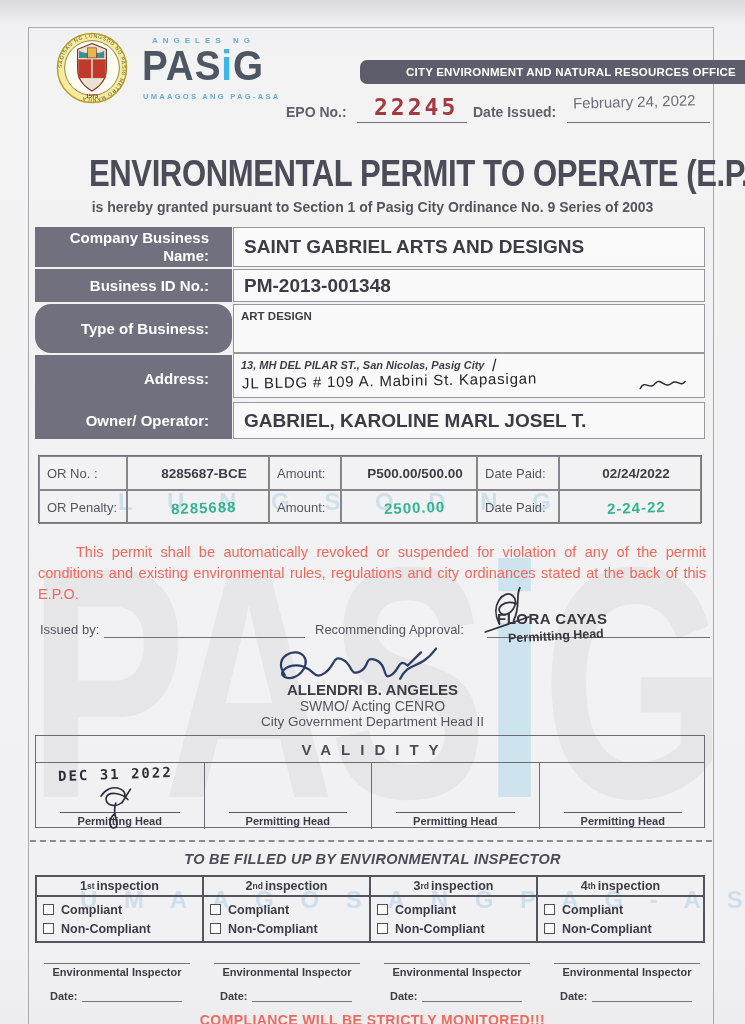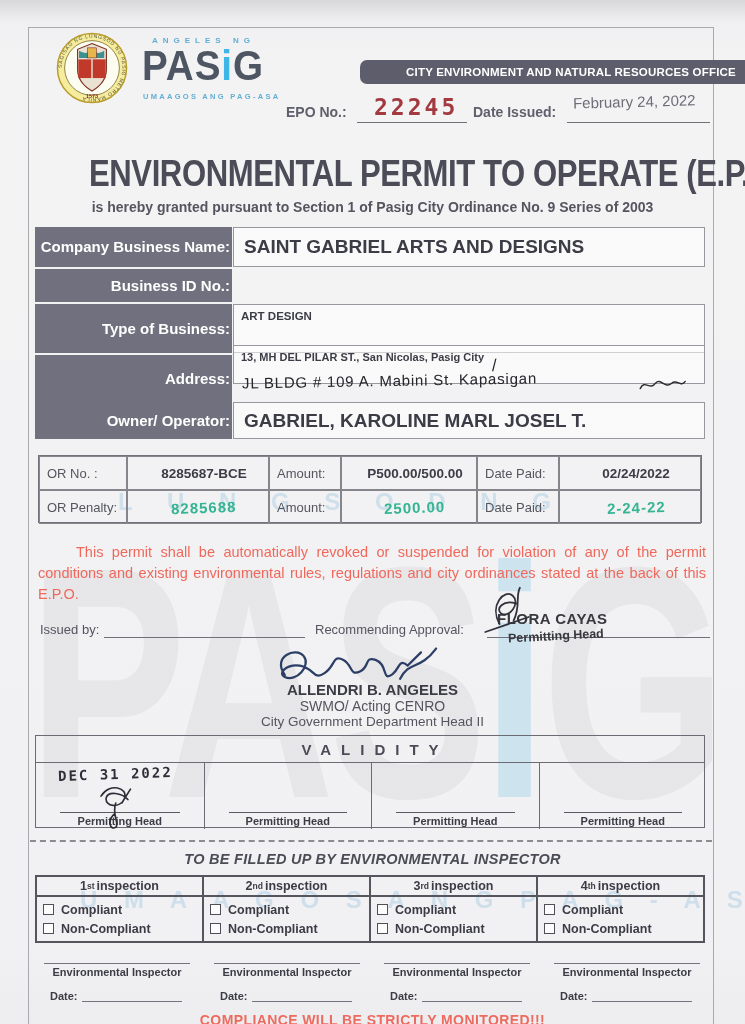--- a/index.html
+++ b/index.html
@@ -29,21 +29,21 @@
   .epo-num{font-family:"DejaVu Sans Mono",monospace;font-size:23px;font-weight:bold;letter-spacing:3px;color:#a23a40;}
   .date-val{font-size:15px;color:#6e6e78;transform:rotate(-1.5deg);}
 
   
   .title{left:35px;top:153px;width:675px;text-align:center;font-size:37px;font-weight:bold;
          letter-spacing:-0.5px;color:#4c4c58;white-space:nowrap;transform:scaleX(0.84);transform-origin:center top;}
   .subtitle{left:35px;top:199px;width:675px;text-align:center;font-size:14px;font-weight:bold;color:#55555f;}
 
   
   .lbl-cell{left:35px;width:197px;background:#70707e;color:#fff;font-weight:bold;font-size:15px;line-height:1.2;
-            display:flex;align-items:center;justify-content:flex-end;text-align:right;padding-right:2px;}
+            display:flex;align-items:center;justify-content:flex-end;text-align:right;padding-right:23px;}
   .val-cell{left:233px;width:472px;border:1px solid #97979d;background:rgba(255,255,255,0.55);}
   .val-big{font-size:19px;font-weight:bold;color:#3c3c46;display:flex;align-items:center;padding-left:10px;}
   .val-small{font-size:11.5px;font-weight:bold;color:#3c3c46;padding:5px 0 0 7px;}
   .hand{color:#26262c;font-size:15px;letter-spacing:0.8px;transform:rotate(-1deg);white-space:nowrap;}
   .green-ink{color:#35b493;font-size:15px;font-weight:bold;letter-spacing:1px;transform:rotate(-2deg);}
 
   
   .or-grid{left:38px;top:455px;width:664px;height:68px;border:1.5px solid #73737b;display:grid;
            grid-template-columns:88px 142px 72px 136px 82px 1fr;grid-template-rows:34px 34px;}
   .or-cell{border:0.7px solid #85858b;display:flex;align-items:center;padding-left:7px;font-size:13px;color:#55555f;}
@@ -132,28 +132,29 @@
   <div class="abs uline" style="left:567px;top:104px;width:143px;height:19px;"></div>
   <div class="abs date-val" style="left:573px;top:93px;">February 24, 2022</div>
 
   <div class="abs title">ENVIRONMENTAL PERMIT TO OPERATE (E.P.O.)</div>
   <div class="abs subtitle">is hereby granted pursuant to Section 1 of Pasig City Ordinance No. 9 Series of 2003</div>
 
   <div class="abs lbl-cell" style="top:227px;height:40px;">Company Business Name:</div>
   <div class="abs val-cell val-big" style="top:227px;height:40px;">SAINT GABRIEL ARTS AND DESIGNS</div>
 
   <div class="abs lbl-cell" style="top:269px;height:33px;">Business ID No.:</div>
-
-  <div class="abs lbl-cell" style="top:304px;height:49px;">Type of Business:</div>
+  <div class="abs val-cell val-big" style="top:269px;height:33px;">PM-2013-001348</div>
+
+  <div class="abs lbl-cell" style="top:304px;height:49px;border-radius:16px;">Type of Business:</div>
   <div class="abs val-cell" style="top:304px;height:49px;">
     <div class="val-small">ART DESIGN</div>
   </div>
 
   <div class="abs lbl-cell" style="top:355px;height:48px;">Address:</div>
-  <div class="abs val-cell" style="top:345px;height:39px;">
+  <div class="abs val-cell" style="top:353px;height:45px;font-style:italic;">
     <div class="val-small" style="font-size:11px;">13, MH DEL PILAR ST., San Nicolas, Pasig City</div>
   </div>
   <div class="abs hand" style="left:492px;top:356px;font-size:17px;">/</div>
   <div class="abs hand" style="left:242px;top:372px;">JL BLDG # 109 A. Mabini St. Kapasigan</div>
   <div class="abs" style="left:632px;top:376px;">
     <svg width="56" height="18" viewBox="0 0 60 20">
         <path d="M8,14 C13,3 19,17 25,8 C31,1 35,15 43,8 C49,3 53,13 58,6" fill="none" stroke="#2a2a30" stroke-width="1.6" stroke-linecap="round"></path>
       </svg>
   </div>
 

